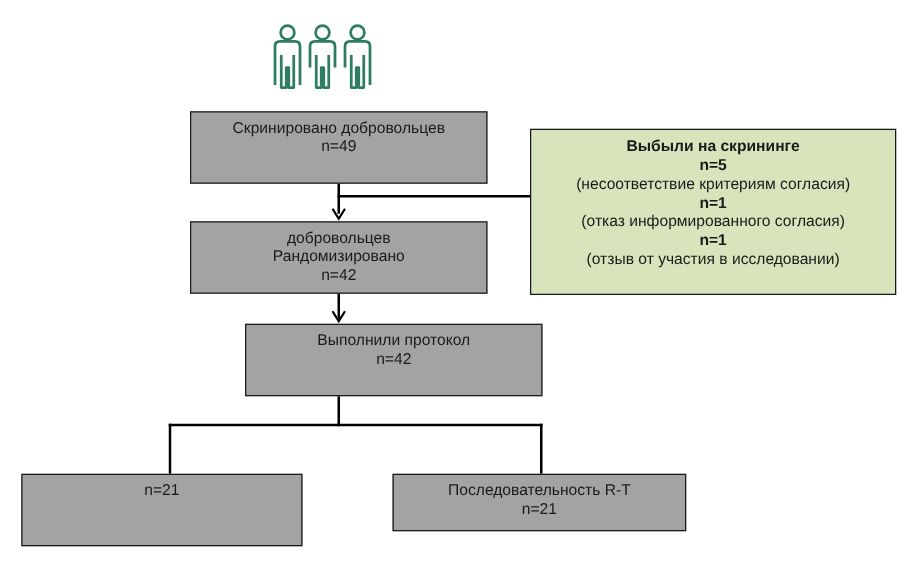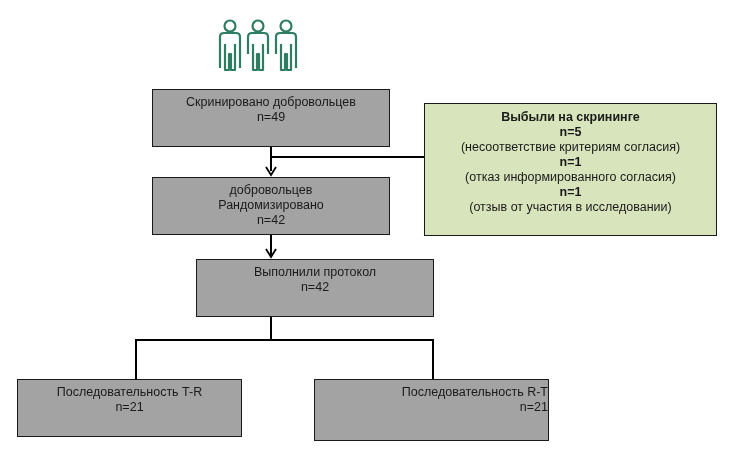--- a/index.html
+++ b/index.html
@@ -71,20 +71,19 @@
   <span>Выполнили протокол</span>
   <span>n=42</span>
 </div>
 
 <div class="line" style="left:270px; top:317px; width:2px; height:24px;"></div>
 <div class="line" style="left:135px; top:339px; width:299px; height:2px;"></div>
 <div class="line" style="left:135px; top:339px; width:2px; height:40px;"></div>
 <div class="line" style="left:432px; top:339px; width:2px; height:40px;"></div>
 
 <div class="box" style="left:17px; top:379px; width:225px; height:58px;">
-  <span>Последовательность T-R</span>
   <span>n=21</span>
 </div>
 
-<div class="box" style="left:314px; top:379px; width:235px; height:62px;text-align:right;">
+<div class="box" style="left:314px; top:379px; width:235px; height:46px;">
   <span>Последовательность R-T</span>
   <span>n=21</span>
 </div>
 
 </body></html>

